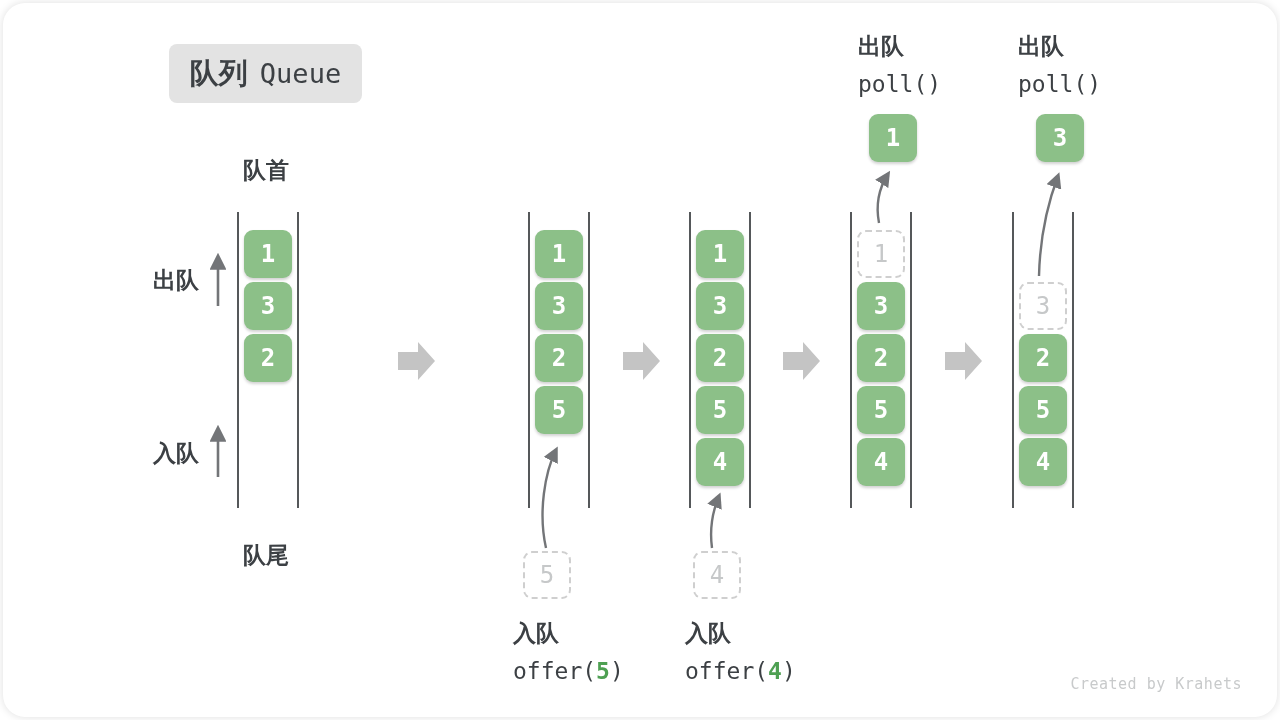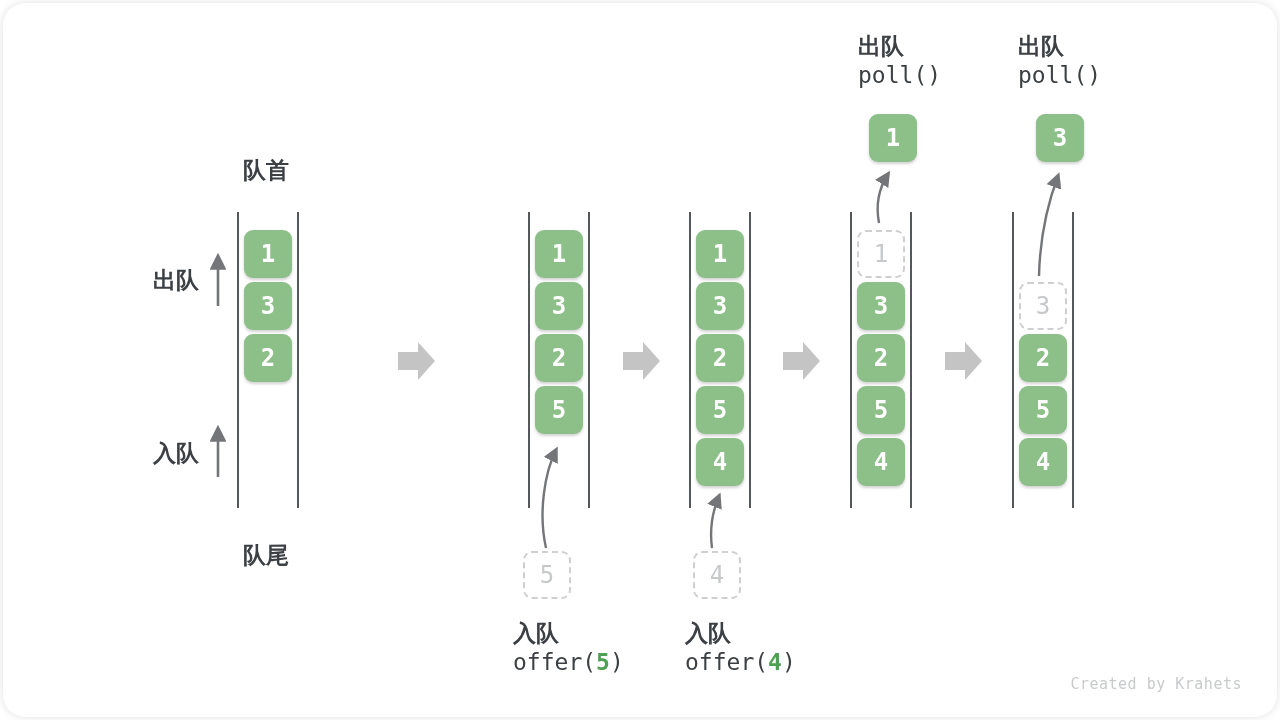--- a/index.html
+++ b/index.html
@@ -99,20 +99,21 @@
     font-size: 23px;
     font-weight: 700;
     color: var(--text-dark, #3c4044);
     display: block;
   }
   .op-code {
     font-family: "DejaVu Sans Mono", monospace;
     font-size: 23px;
     color: var(--text-dark, #3c4044);
     display: block;
+    margin-top: 9px;
   }
   .op-code .arg {
     color: var(--code-arg-green, #4ea052);
     font-weight: 700;
   }
 
   .watermark {
     position: absolute;
     right: 38px; top: 675px;
     font-family: "DejaVu Sans Mono", monospace;
@@ -121,20 +122,24 @@
     color: var(--watermark-gray, #c8cacb);
     white-space: nowrap;
   }
 </style>
 </head>
 <body>
 
 <div id="canvas">
   <div class="card"></div>
 
+  <div class="title-badge">
+    <span class="title-zh">队列</span>
+    <span class="title-en">Queue</span>
+  </div>
 
   <div class="cjk-label" style="left:243px; top:155px;">队首</div>
   <div class="cjk-label" style="left:243px; top:540px;">队尾</div>
   <div class="cjk-label" style="left:153px; top:265px;">出队</div>
   <div class="cjk-label" style="left:153px; top:438px;">入队</div>
 
   <svg class="overlay" width="1280" height="720" viewBox="0 0 1280 720">
     <defs>
       <marker id="ah" viewBox="0 0 10 10" refX="7.5" refY="5" markerWidth="6.5" markerHeight="6.5" orient="auto-start-reverse">
         <path d="M0,0 L10,5 L0,10 z" fill="#737578"></path>

